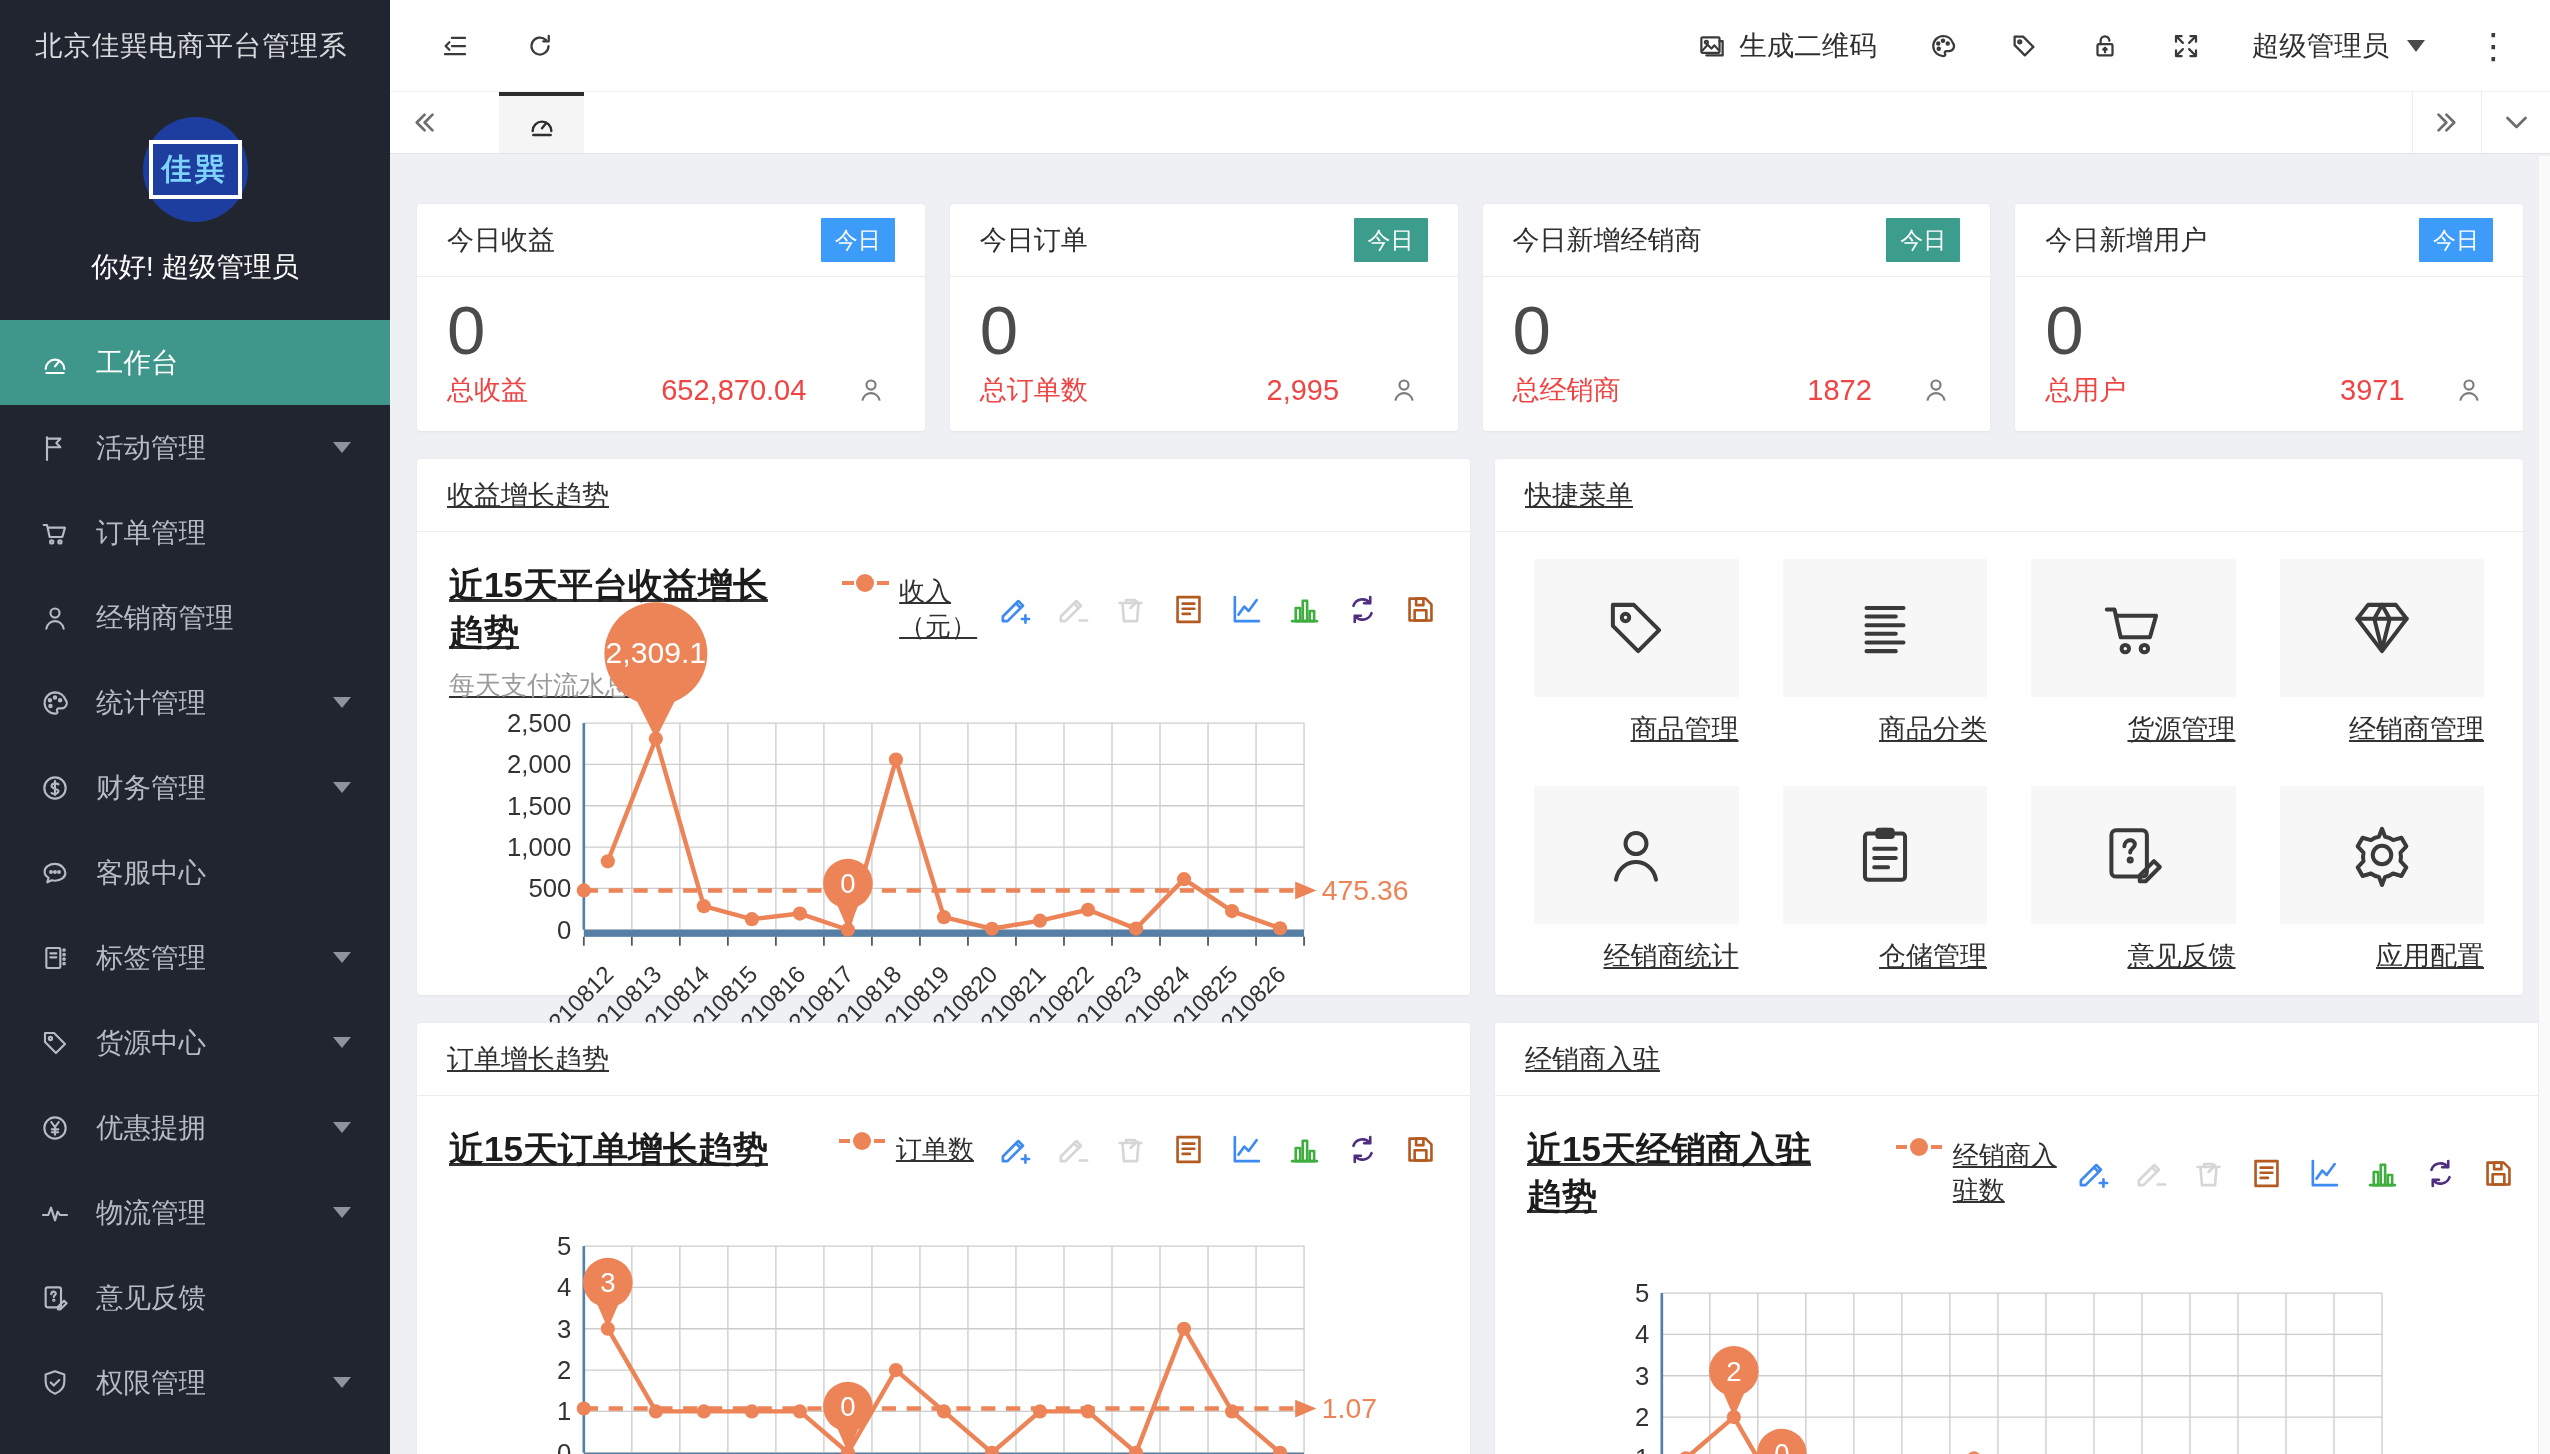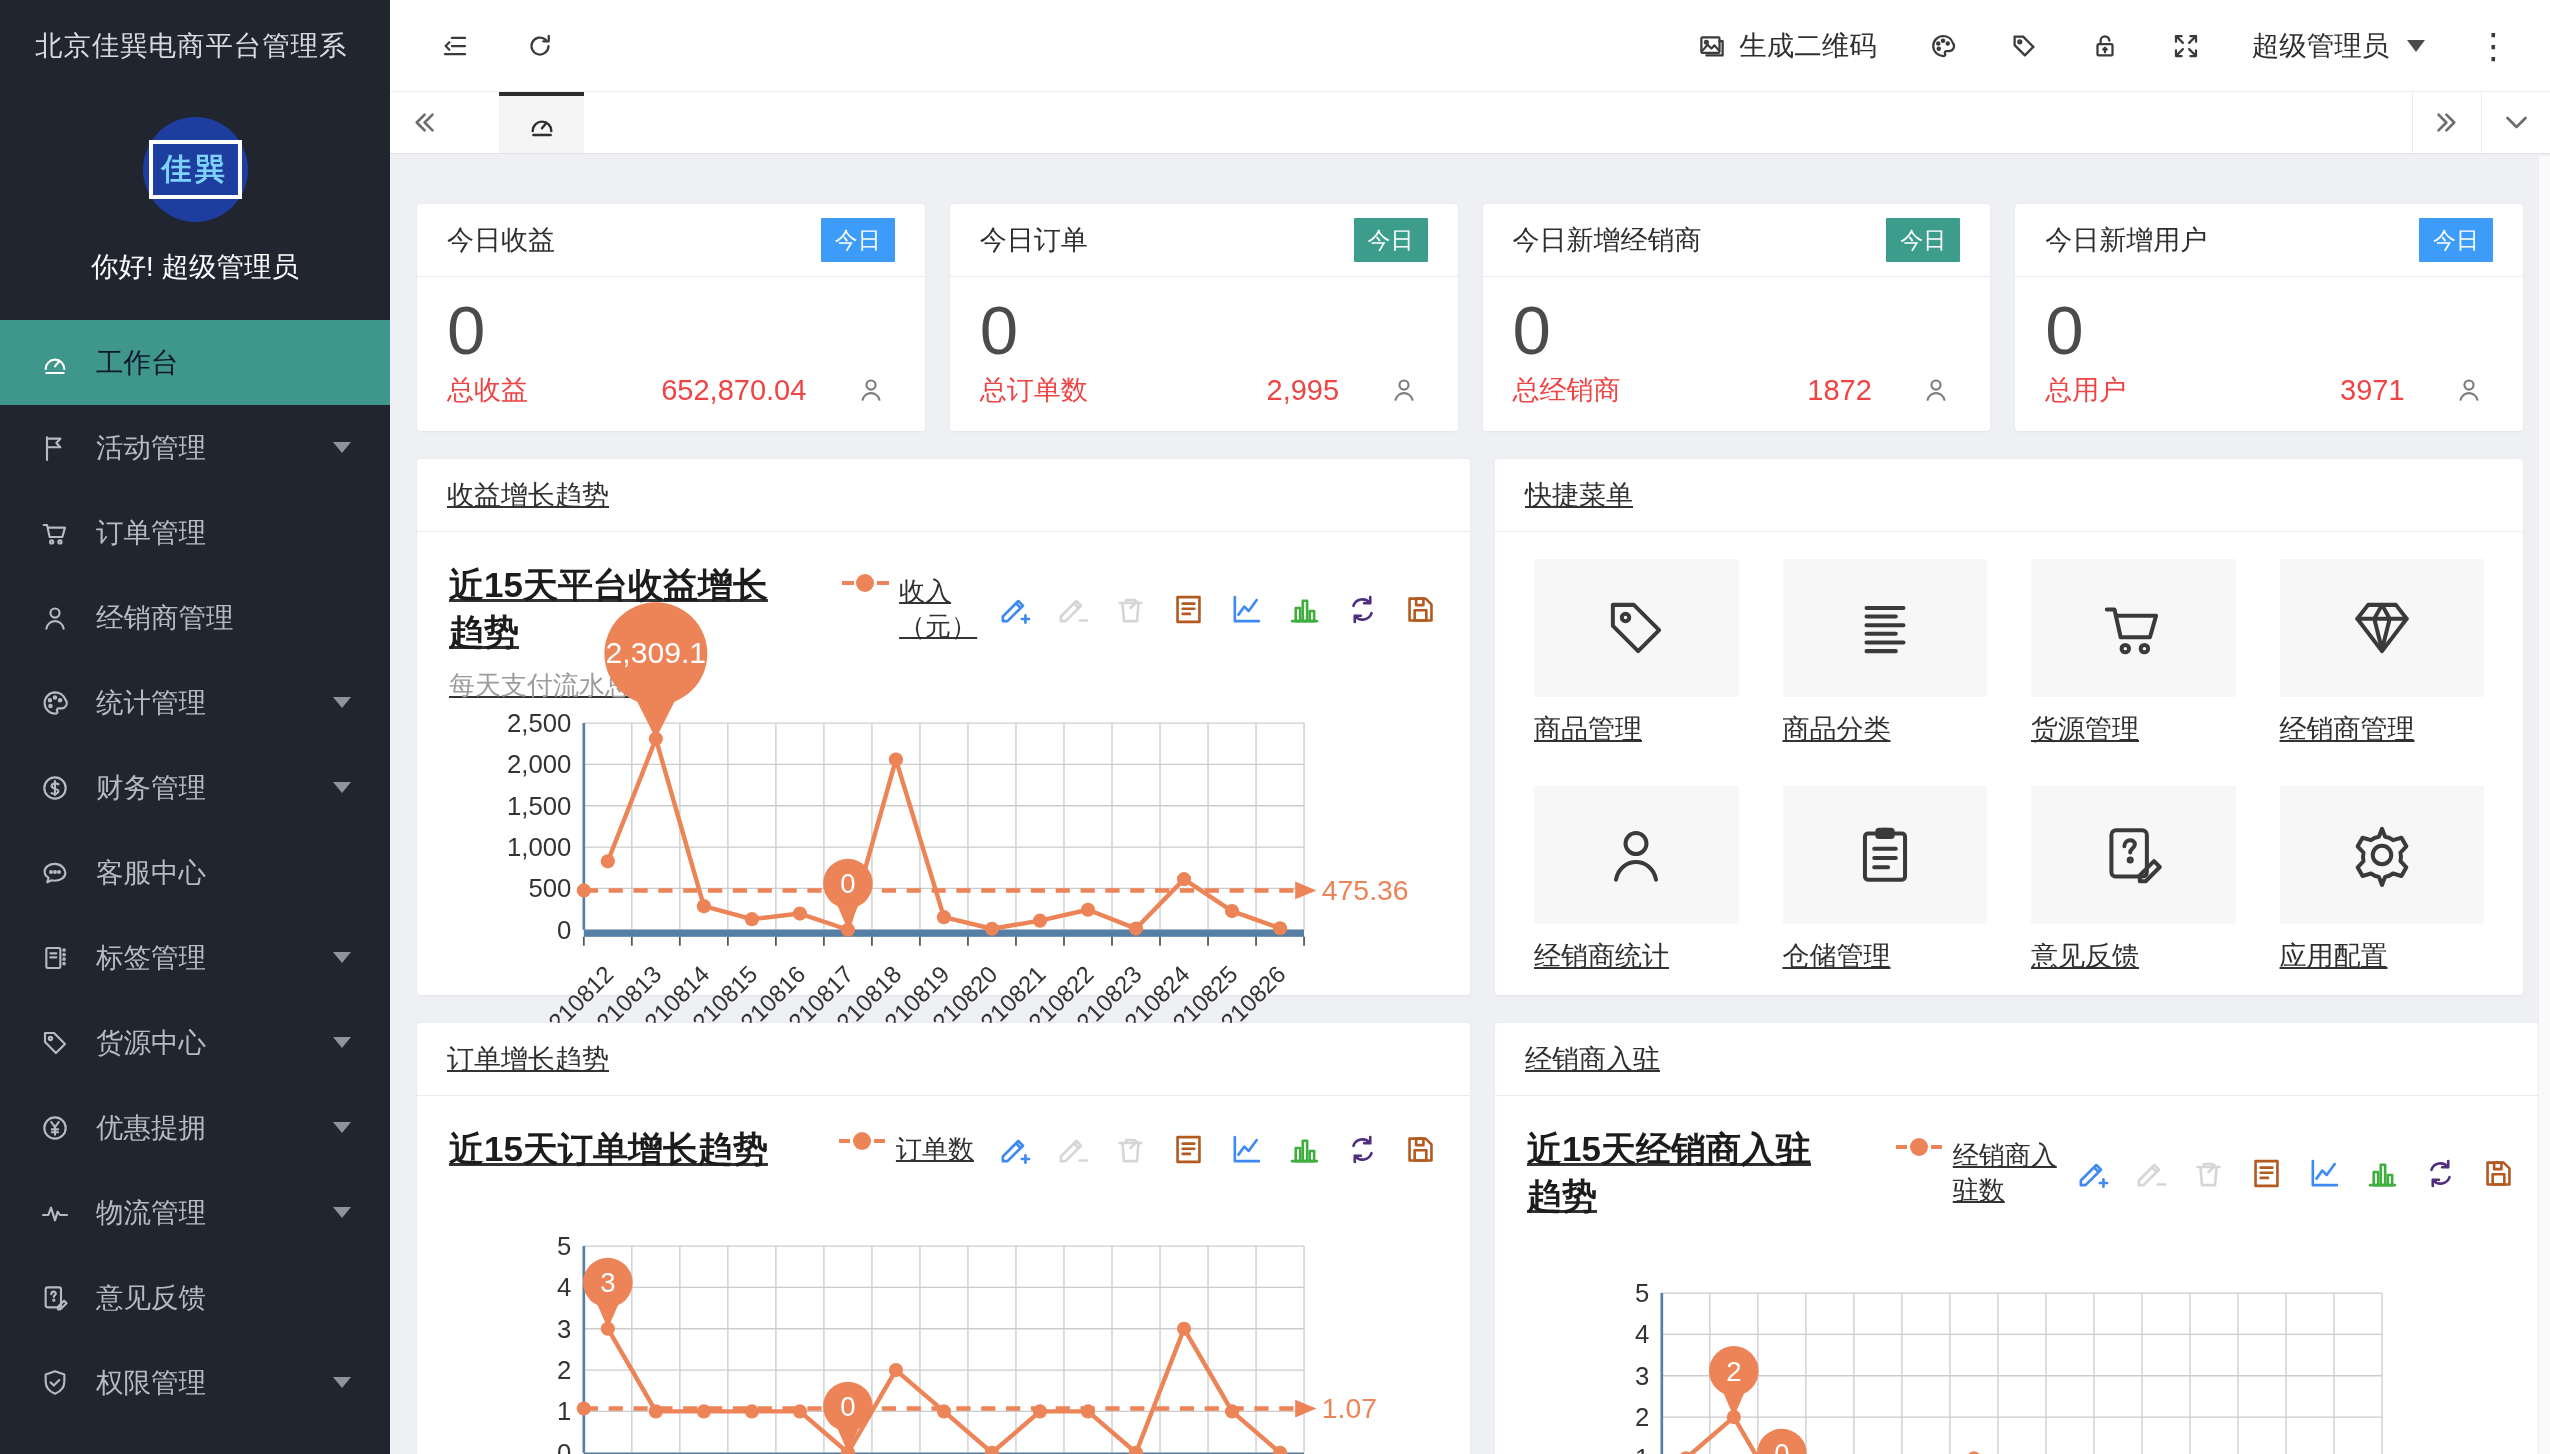--- a/index.html
+++ b/index.html
@@ -14,21 +14,21 @@
   .profile { text-align:center; padding-top:25px; padding-bottom:35px; }
   .logo-circle { width:105px; height:105px; border-radius:50%; background:#1d3e9e; margin:0 auto;
     display:flex; align-items:center; justify-content:center; }
   .logo-box { border:4.4px solid #fff; padding:5.3px 9px; color:#7dd3fc; font-size:30px; font-weight:700; letter-spacing:3.5px; }
   .hello { margin-top:27px; color:#fff; font-size:27.5px; }
   .menu-item { height:85px; display:flex; align-items:center; padding:0 39px; cursor:pointer; position:relative; }
   .menu-item svg { width:32px; height:32px; stroke:#b6bac3; fill:none; stroke-width:1.6; stroke-linecap:round; stroke-linejoin:round; }
   .menu-item .mlabel { margin-left:25px; font-size:27.5px; }
   .menu-item .caret { margin-left:auto; width:0; height:0; border-left:9.8px solid transparent;
     border-right:9.8px solid transparent; border-top:11.5px solid #8f939c; }
-  .menu-item.active { background:#3f968a; color:#0f172a; }
+  .menu-item.active { background:#3f968a; color:#ffffff; }
   .menu-item.active svg { stroke:#fff; }
 
   
   .main { flex:1; display:flex; flex-direction:column; min-width:0; }
   .topbar { height:92px; background:#fff; display:flex; align-items:center; padding:0 39px 0 50px; border-bottom:0.9px solid #f0f0f0; }
   .topbar svg { width:30px; height:30px; stroke:#3a3a3a; fill:none; stroke-width:1.8; stroke-linecap:round; stroke-linejoin:round; }
   .tb-left { display:flex; align-items:center; gap:55px; }
   .tb-right { margin-left:auto; display:flex; align-items:center; gap:51px; }
   .tb-item { display:flex; align-items:center; gap:12.4px; cursor:pointer; font-size:27.5px; color:#2f2f2f; }
   .tb-caret { width:0; height:0; border-left:9.8px solid transparent; border-right:9.8px solid transparent; border-top:12.4px solid #4a4a4a; margin-left:5.3px; }
@@ -72,21 +72,21 @@
   .legend .sw .d { width:18px; height:18px; border-radius:50%; margin:0 2.7px; }
   .chart-tools { margin-left:auto; display:flex; align-items:center; gap:23px; }
   .chart-tools svg { width:35px; height:35px; fill:none; stroke-width:1.8; stroke-linecap:round; stroke-linejoin:round; cursor:pointer; }
   .ic-blue { stroke:#3d8af2; } .ic-gray { stroke:#d6d6d6; } .ic-brown { stroke:#b35a21; }
   .ic-green { stroke:#3fae3f; } .ic-purple { stroke:#4f2d7f; }
   .chart-sub { margin-top:12.4px; font-size:26px; color:#9b9b9b; }
   .chart-svg-wrap { margin-top:3.5px; }
   svg.plot { overflow:visible; display:block; }
 
   .quick-grid { display:grid; grid-template-columns:repeat(4,1fr); gap:39px 44px; padding:27px 39px 0 39px; }
-  .quick-item { text-align:left; cursor:pointer; }
+  .quick-item { text-align:right; cursor:pointer; }
   .quick-tile { height:138px; background:#f7f7f8; display:flex; align-items:center; justify-content:center; }
   .quick-tile svg { width:74px; height:74px; stroke:#3a3a3a; fill:none; stroke-width:1.3; stroke-linecap:round; stroke-linejoin:round; }
   .quick-label { margin-top:14px; font-size:27px; color:#2f2f2f; }
 
   .scrollstrip { position:fixed; right:0; top:156px; bottom:0; width:12.4px; background:#fafafa; border-left:0.9px solid #ededed; }
 </style>
 </head>
 <body>
 
 <svg width="0" height="0" style="position:absolute">

